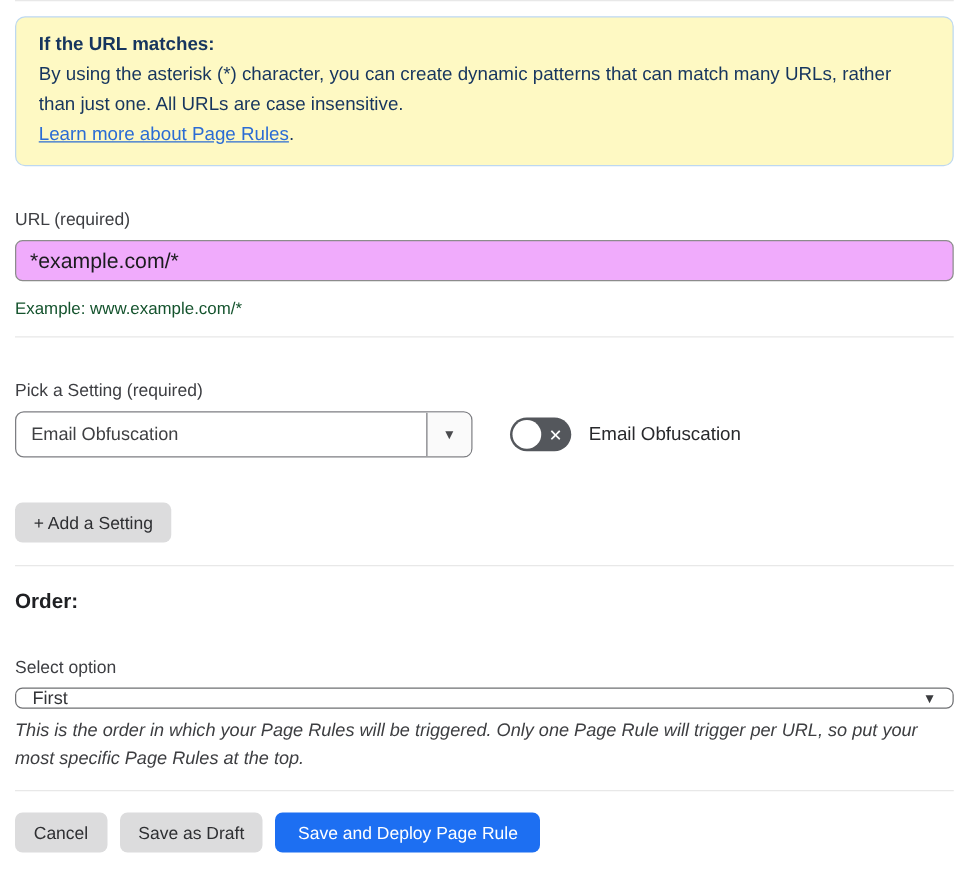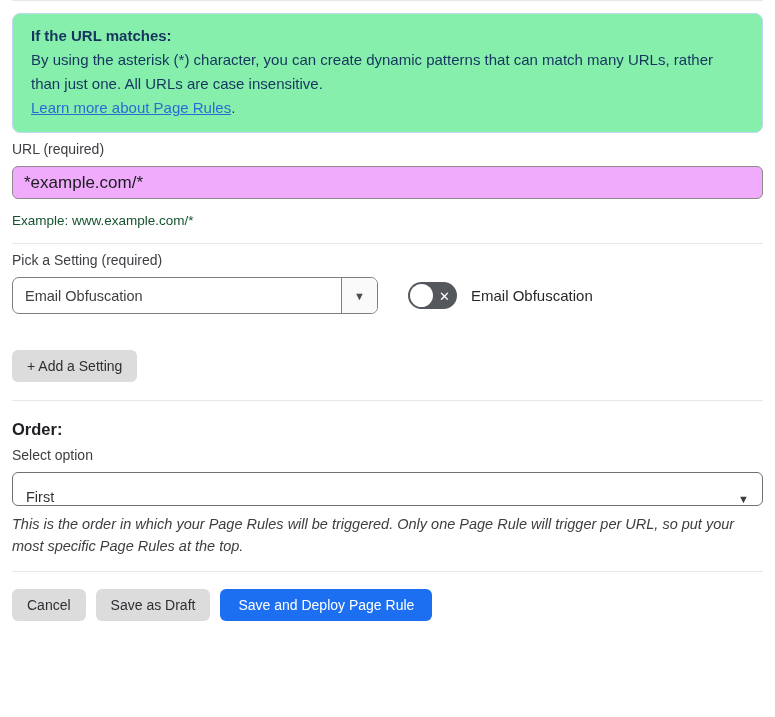--- a/index.html
+++ b/index.html
@@ -13,33 +13,33 @@
   .page { padding: 0 12px; }
 
   .page-title {
     font-size: 20px; font-weight: 700; color: #1f2023;
     padding: 9px 0 11px 1px; letter-spacing: 0.1px;
   }
   .rule { height: 0; border-top: 1px solid #e8e8e8; }
 
   .info-box {
     margin-top: 12px;
-    background: #86efac;
+    background: #fef9c3;
     border: 1px solid #bdd8f1;
     border-radius: 8px;
     padding: 10px 18px 12px 18px;
     font-size: 15px; line-height: 24px;
     color: #16355e;
   }
   .info-heading { font-weight: 700; }
   .info-link {
     color: #2b6cd4; text-decoration: underline; cursor: pointer;
   }
 
-  .field-label { margin-top: 8px; font-size: 14px; color: #3d3e42; }
+  .field-label { margin-top: 34px; font-size: 14px; color: #3d3e42; }
   .url-input {
     display: block; width: 100%; margin-top: 9px;
     height: 33px; padding: 0 11px;
     background: #f0abfc;
     border: 1px solid #8c8c8c; border-radius: 6px;
     font-family: "Liberation Sans", sans-serif;
     font-size: 17px; color: #1b1c1e;
     outline: none;
   }
   .helper-text { margin-top: 14px; font-size: 13.5px; color: #14532d; }
@@ -90,24 +90,24 @@
     font-family: "Liberation Sans", sans-serif;
     font-size: 14px; color: #2e2f32;
     background: #dcdcdd; cursor: pointer;
   }
   .add-setting-btn { margin-top: 36px; }
 
   .divider-2 { margin-top: 18px; }
   .divider-3 { margin-top: 14px; }
 
   .order-select {
-    margin-top: 9px; width: 100%; height: 34px;
+    margin-top: 9px; width: 100%; height: 17px;
     background: #ffffff;
     border: 1px solid #6f7073; border-radius: 6px;
-    display: flex; align-items: flex-end; cursor: pointer;
+    display: flex; align-items: center; cursor: pointer;
     padding: 0 13px;
     gap: 17px;
   }
   .order-select-text { flex: 1; font-size: 14.5px; color: #323336; }
   .order-select-arrow { color: #3a3b3e; font-size: 11px; }
 
   .order-helper {
     margin-top: 7px; font-size: 14.5px; line-height: 22px; color: #3d3e41;
     padding-right: 10px;
     font-style: italic;

